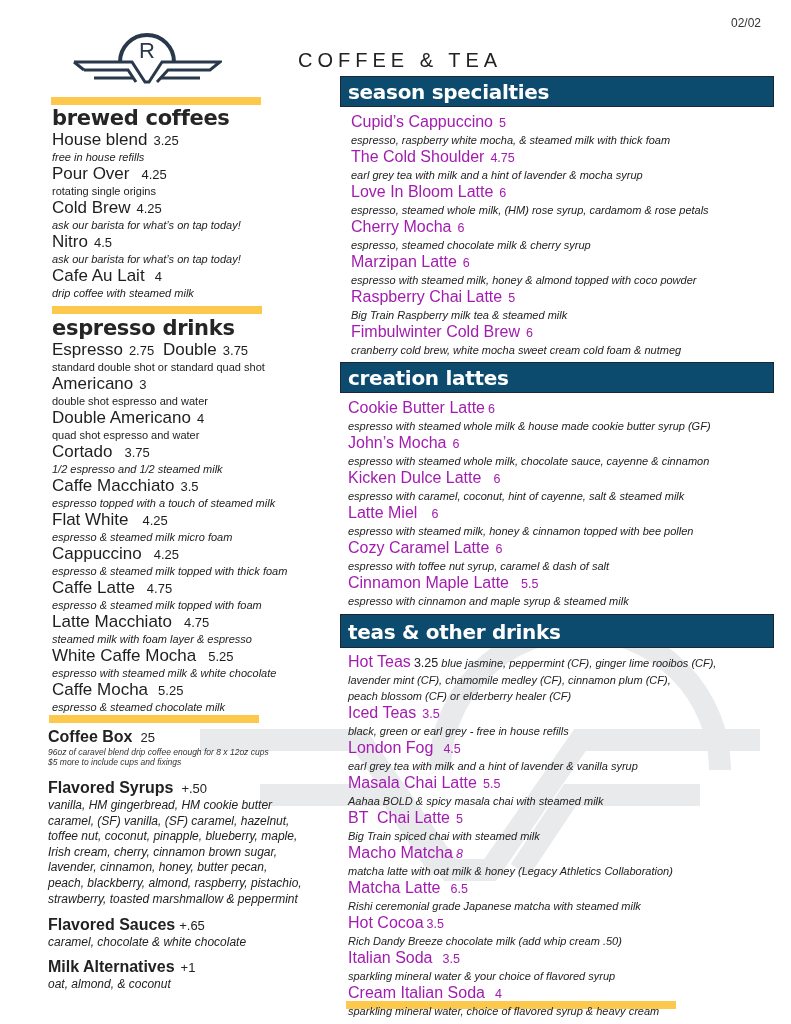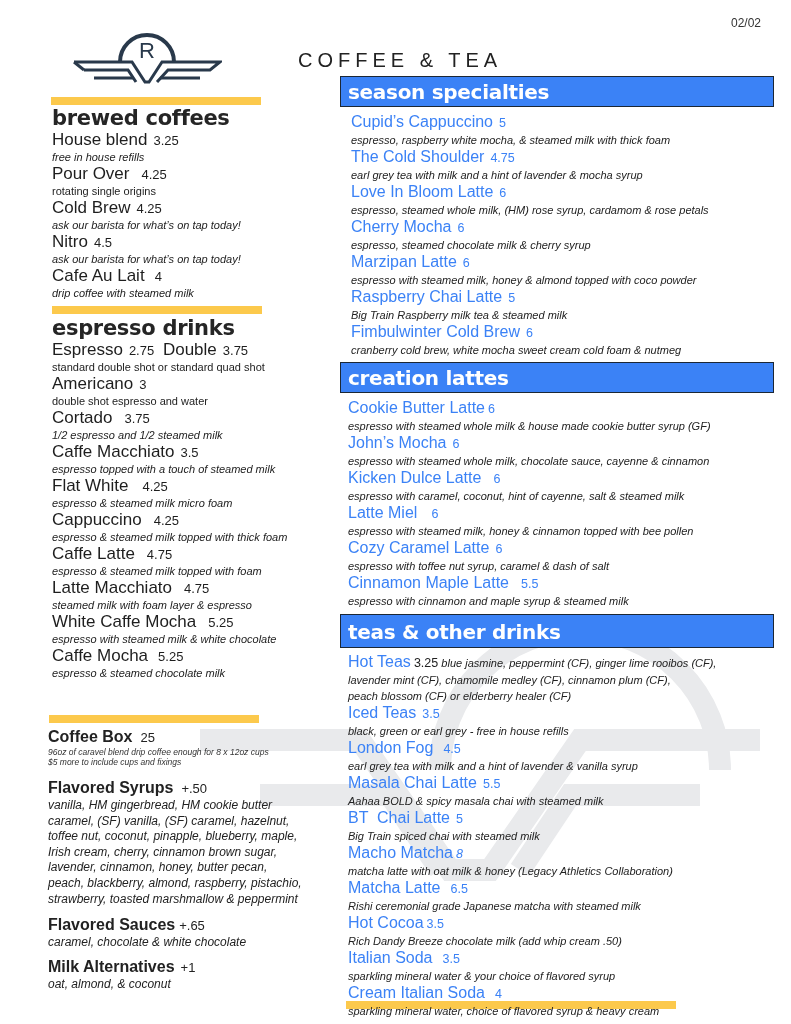--- a/index.html
+++ b/index.html
@@ -23,23 +23,23 @@
   .item-desc.upright { font-style: normal; }
 
   .extras { position: absolute; left: 48px; top: 727px; width: 290px; }
   .ex-name { font-size: 16px; font-weight: bold; color: #222; line-height: 19px; }
   .ex-name .price { font-size: 13px; font-weight: normal; margin-left: 8px; }
   .ex-small { font-size: 8.5px; font-style: italic; line-height: 10px; color: #333; }
   .ex-desc { font-size: 12px; font-style: italic; line-height: 15.6px; color: #222; }
 
   
   .right { position: absolute; left: 340px; top: 76px; width: 434px; }
-  .banner { background: #3b82f6; color: #fff; font-family: "DejaVu Sans", sans-serif; font-weight: bold; font-size: 20px; height: 31px; line-height: 31px; padding-left: 7px; letter-spacing: -0.3px; border: 1px solid #1b2735; }
+  .banner { background: #0c4a6e; color: #fff; font-family: "DejaVu Sans", sans-serif; font-weight: bold; font-size: 20px; height: 31px; line-height: 31px; padding-left: 7px; letter-spacing: -0.3px; border: 1px solid #1b2735; }
   .r-item { padding-left: 11px; }
-  .r-name { font-size: 16px; line-height: 19px; color: #3b82f6; }
+  .r-name { font-size: 16px; line-height: 19px; color: #a21caf; }
   .r-name .price { font-size: 12.5px; margin-left: 6px; }
   .r-desc { font-size: 11px; line-height: 14px; font-style: italic; color: #222; white-space: nowrap; }
   .hot-teas .r-name { display: inline; }
   .hot-teas-line { font-size: 11px; font-style: italic; line-height: 17px; color: #222; }
 </style>
 </head>
 <body>
 
 <svg class="watermark" viewBox="0 0 560 300">
   <g fill="none" stroke="#e9eaec" stroke-width="22">
@@ -98,20 +98,24 @@
     <div class="sec-title">espresso drinks</div>
     <div>
       <div class="item-name"><span>Espresso</span><span class="price">2.75</span> <span style="margin-left:4px">Double</span><span class="price">3.75</span></div>
       <div class="item-desc upright">standard double shot or standard quad shot</div>
     </div>
     <div>
       <div class="item-name"><span>Americano</span><span class="price">3</span></div>
       <div class="item-desc upright">double shot espresso and water</div>
     </div>
     <div>
+      <div class="item-name"><span>Double Americano</span><span class="price">4</span></div>
+      <div class="item-desc upright">quad shot espresso and water</div>
+    </div>
+    <div>
       <div class="item-name"><span>Cortado</span><span class="price" style="margin-left:12px">3.75</span></div>
       <div class="item-desc">1/2 espresso and 1/2 steamed milk</div>
     </div>
     <div>
       <div class="item-name"><span>Caffe Macchiato</span><span class="price">3.5</span></div>
       <div class="item-desc">espresso topped with a touch of steamed milk</div>
     </div>
     <div>
       <div class="item-name"><span>Flat White</span><span class="price" style="margin-left:14px">4.25</span></div>
       <div class="item-desc">espresso &amp; steamed milk micro foam</div>

